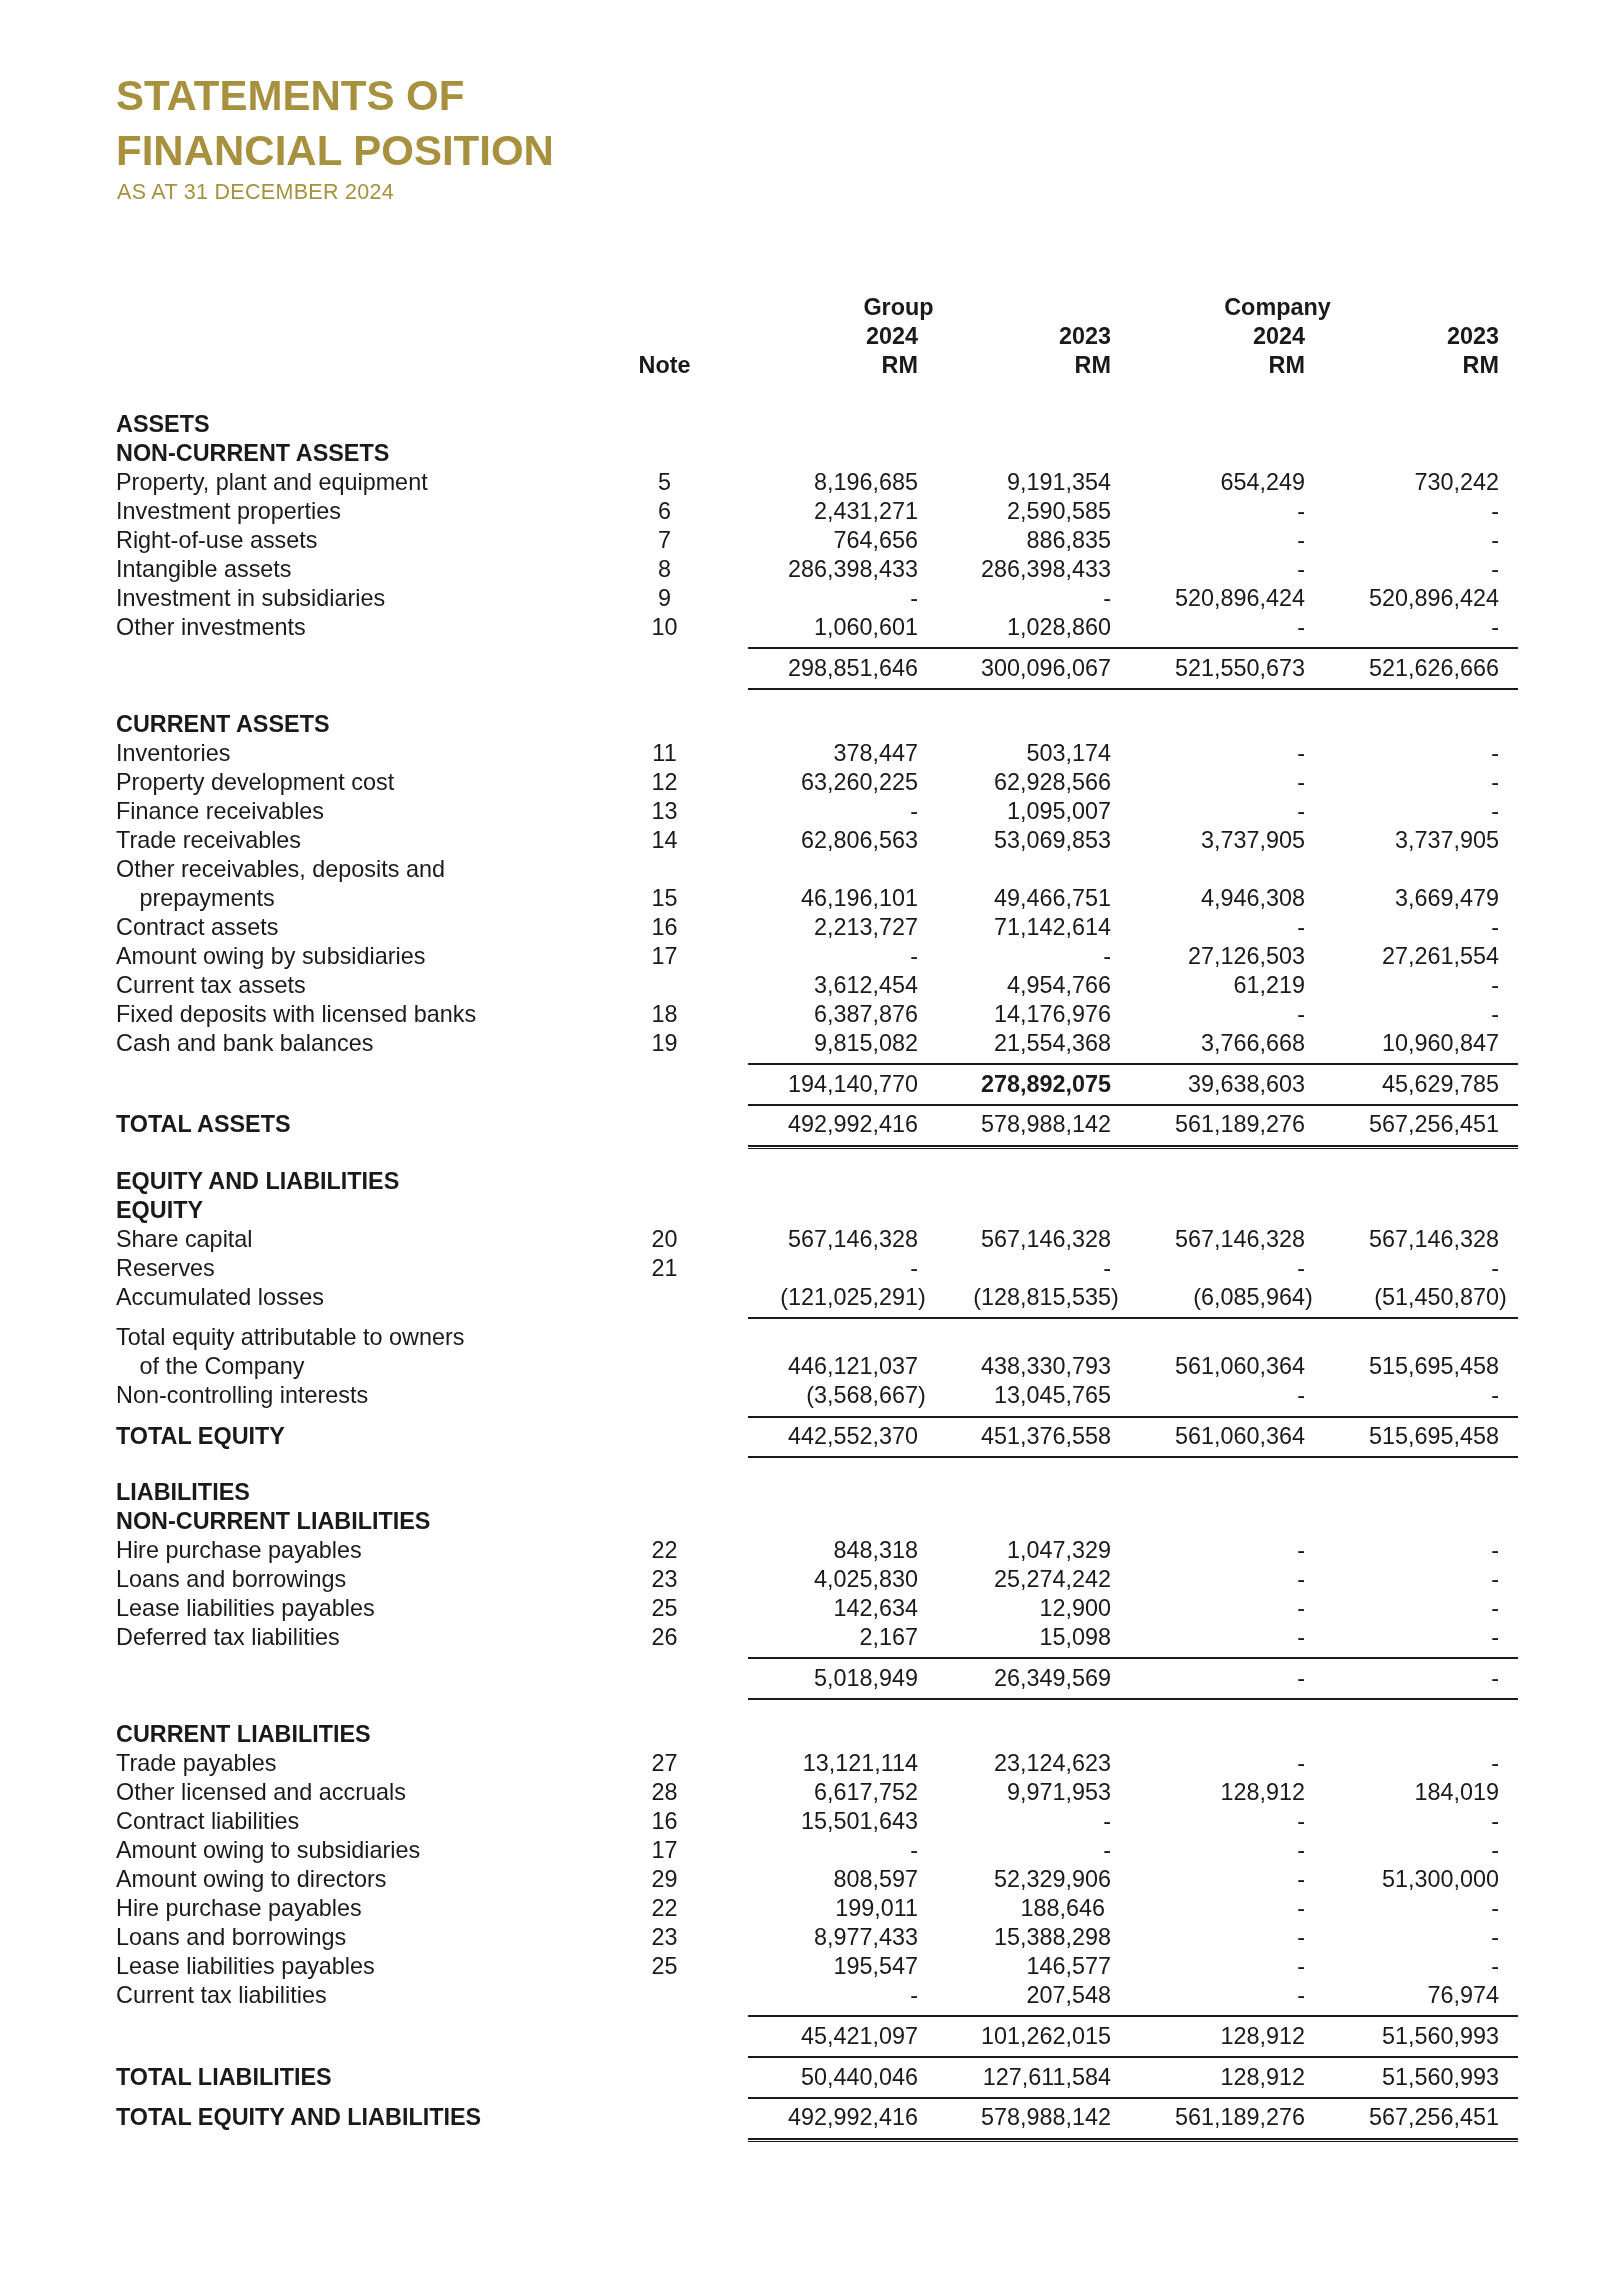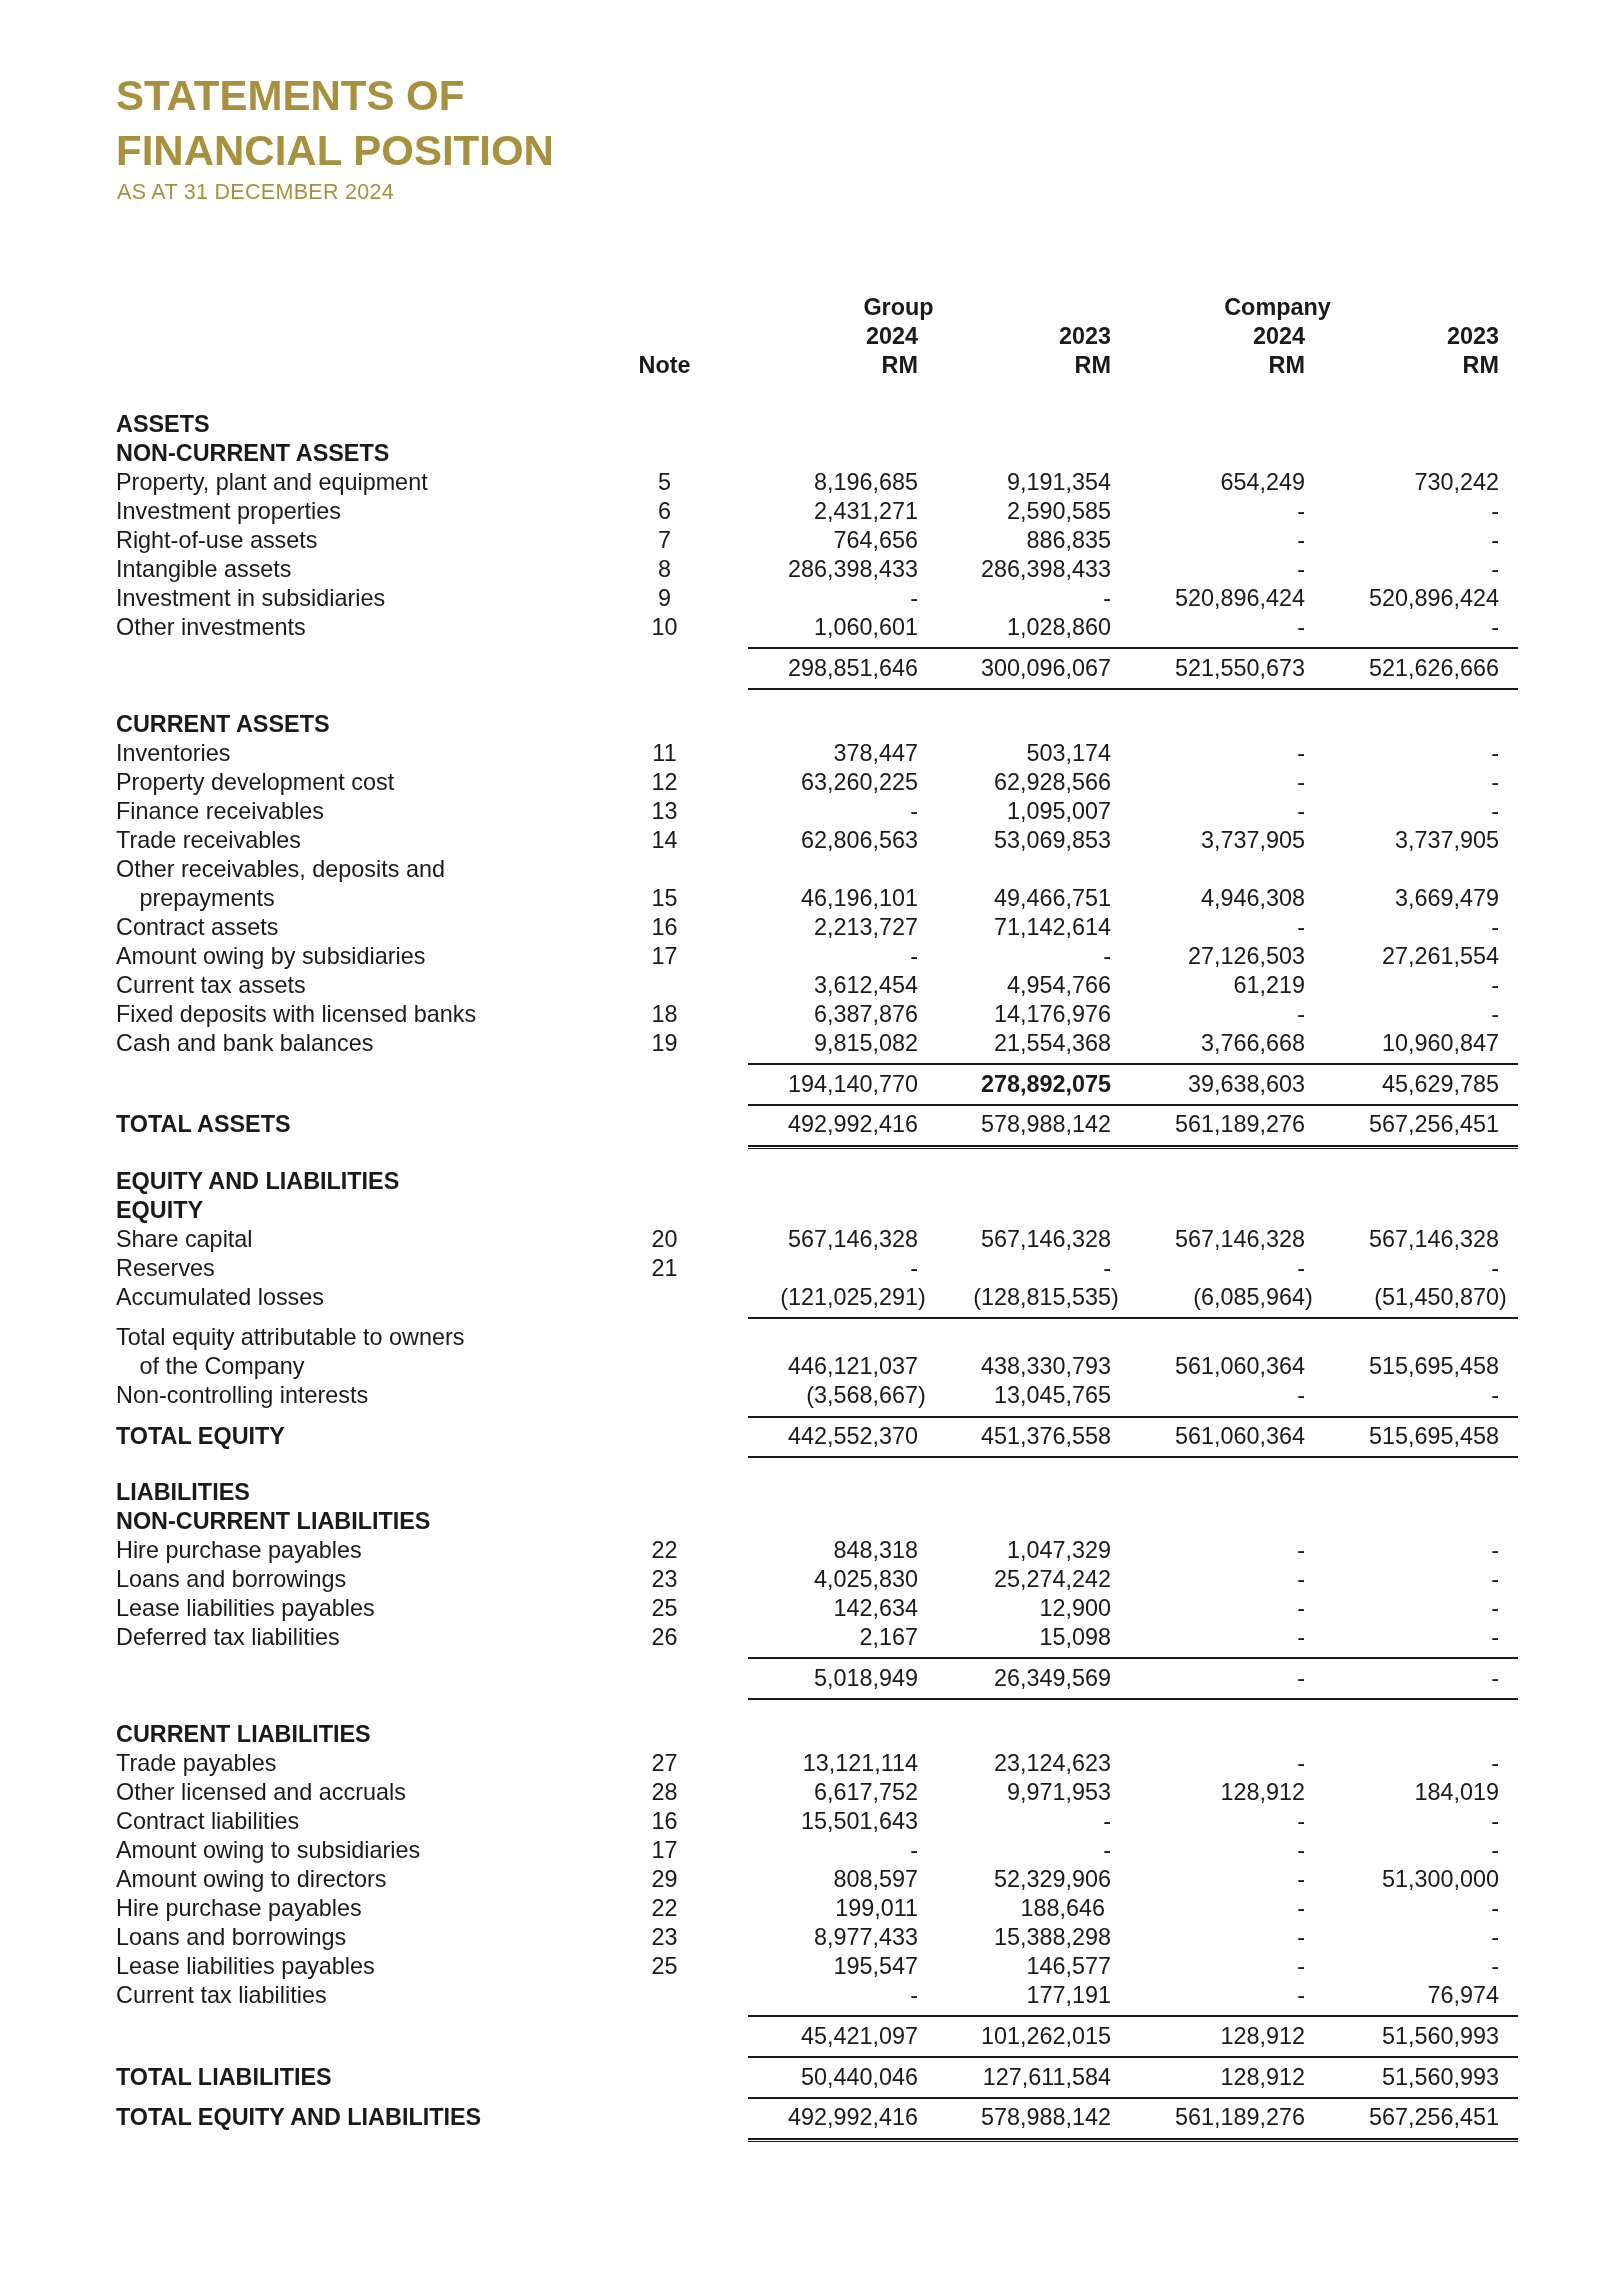--- a/index.html
+++ b/index.html
@@ -471,21 +471,21 @@
         <span class="note" style="left: 493px;">25</span>
         <span class="val c1" style="left: 594px;">195,547</span>
         <span class="val c2" style="left: 787px;">146,577</span>
         <span class="val c3" style="left: 981px;">-</span>
         <span class="val c4" style="left: 1175px;">-</span>
       </div>
       <div class="row">
         <span class="label">Current tax liabilities</span>
         <span class="note" style="left: 493px;"></span>
         <span class="val c1" style="left: 594px;">-</span>
-        <span class="val c2" style="left: 787px;">177,191</span>
+        <span class="val c2" style="left: 787px;">207,548</span>
         <span class="val c3" style="left: 981px;">-</span>
         <span class="val c4" style="left: 1175px;">76,974</span>
       </div>
       <div style="position:relative;height:11.7px">
         <div class="rule" style="top:5.2px;left:632px"></div>
       </div>
       <div class="row">
         <span class="val c1" style="left: 594px;">45,421,097</span>
         <span class="val c2" style="left: 787px;">101,262,015</span>
         <span class="val c3" style="left: 981px;">128,912</span>

